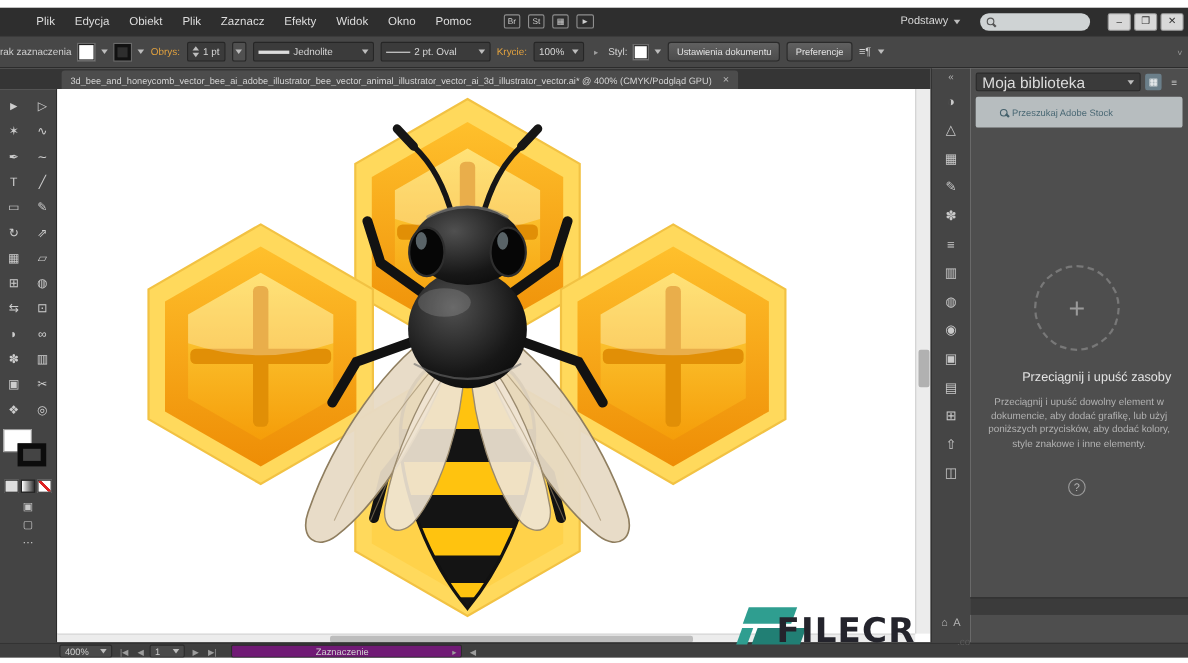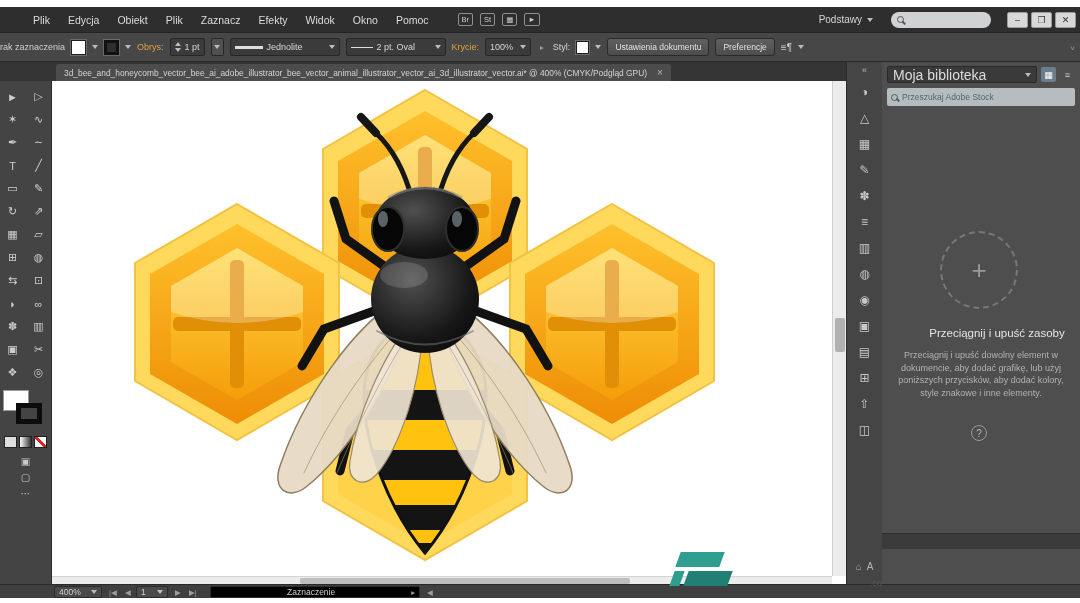--- a/index.html
+++ b/index.html
@@ -61,37 +61,37 @@
 .dicon{width:24px;height:26px;display:flex;align-items:center;justify-content:center;color:#c9c9c9;font-size:12px}
 .dock-bottom{position:absolute;bottom:12px;display:flex;gap:5px;color:#b5b5b5;font-size:10px}
 
 .panel{position:absolute;left:882px;top:62px;width:198px;height:522px;background:#4e4e4e}
 .panel-header{height:18px;background:#3c3c3c;display:flex;align-items:flex-end}
 .panel-tab{height:16px;background:#4e4e4e;color:#ddd;font-size:9.5px;padding:0 9px;display:flex;align-items:center;border-radius:2px 2px 0 0}
 .lib-row{display:flex;align-items:center;gap:4px;padding:4px 5px 2px 5px}
 .lib-select{flex:1;height:17px;background:#3a3a3a;border:1px solid #2a2a2a;border-radius:2px;color:#ddd;font-size:14px;display:flex;align-items:center;justify-content:space-between;padding:0 5px}
 .viewbtn{width:15px;height:15px;display:flex;align-items:center;justify-content:center;color:#cfcfcf;font-size:9px;border-radius:2px}
 .viewbtn.active{background:#6b7f8a;color:#fff}
-.lib-search{margin:3px 5px;height:18px;background:#b7bdbf;border-radius:2px;display:flex;align-items:center;gap:4px;padding:0 4px}
+.lib-search{margin:3px 5px;height:28px;background:#b7bdbf;border-radius:2px;display:flex;align-items:center;gap:4px;padding:0 22px}
 .lib-search .mag{border-color:#44606b}
 .lib-search .mag::after{background:#44606b}
 .lib-search input{flex:1;border:none;background:transparent;outline:none;font-size:8.5px;color:#31505c}
 .lib-search input::placeholder{color:#4a6874;opacity:1}
 .panel-body{position:relative;height:440px}
 .dropcircle{position:absolute;left:58px;top:122px;width:78px;height:78px;border:2px dashed #787878;border-radius:50%;display:flex;align-items:center;justify-content:center;color:#9a9a9a;font-size:26px;font-weight:300}
 .empty-title{position:absolute;left:16px;top:218px;width:100%;text-align:center;color:#e3e3e3;font-size:11.5px}
 .empty-text{position:absolute;left:14px;top:240px;width:170px;text-align:center;color:#b2b2b2;font-size:9px;line-height:12.5px}
 .helpbtn{position:absolute;left:89px;top:316px;width:16px;height:16px;border:1.5px solid #9a9a9a;border-radius:50%;color:#b5b5b5;font-size:10px;display:flex;align-items:center;justify-content:center}
 .panel-footer{position:absolute;bottom:0;left:0;width:100%;height:16px;background:#3b3b3b;border-top:1px solid #2e2e2e}
 
 .statusbar{position:absolute;left:0;top:584px;width:1080px;height:14px;background:#3f3f3f;border-top:1px solid #292929;color:#cfcfcf;font-size:8.5px}
 .sb{position:absolute;top:1px;height:12px;display:flex;align-items:center}
 .sb-box{background:#4a4a4a;border:1px solid #2b2b2b;border-radius:2px;display:flex;align-items:center;justify-content:space-between;padding:0 4px;gap:4px;height:12px}
 .sb-arrow{color:#9d9d9d;font-size:7.5px;padding:0 3px}
-.statusfield{background:#000000;border:1px solid #2b2b2b;border-radius:2px;justify-content:space-between}
+.statusfield{background:#701a75;border:1px solid #2b2b2b;border-radius:2px;justify-content:space-between}
 
 .watermark{position:absolute;left:674px;top:548px;width:210px;height:52px;z-index:50;pointer-events:none}
 .wm-bar1{position:absolute;left:4px;top:4px;width:44px;height:15px;background:#2f9e90;transform:skewX(-20deg)}
 .wm-bar2{position:absolute;left:12px;top:23px;width:44px;height:15px;background:#217f74;transform:skewX(-20deg)}
 .wm-bar3{position:absolute;left:-2px;top:23px;width:10px;height:15px;background:#2f9e90;transform:skewX(-20deg)}
 .wm-text{position:absolute;left:32px;top:8px;font-size:31px;font-weight:bold;color:#24242c;letter-spacing:1px;font-family:"DejaVu Sans",sans-serif}
 .wm-suffix{position:absolute;left:196px;top:30px;font-size:9px;color:#5b5b5b;font-weight:normal}
 .topstrip{position:absolute;left:0;top:0;width:1080px;height:7px;background:#fff}
 .bottomstrip{position:absolute;left:0;top:598px;width:1080px;height:5px;background:#fff}
 .cb-chevron{position:absolute;right:5px;top:44px;color:#9d9d9d;font-size:8px}
@@ -398,15 +398,16 @@
     </span>
     <span class="sb sb-arrow" style="left:424px">◀</span>
   </div>
 
   <div class="bottomstrip"></div>
 
   <div class="watermark">
     <span class="wm-bar1"></span>
     <span class="wm-bar3"></span>
     <span class="wm-bar2"></span>
+    <span class="wm-text">FILECR</span>
     <span class="wm-suffix">.co</span>
   </div>
 </div>
 
 </body></html>

